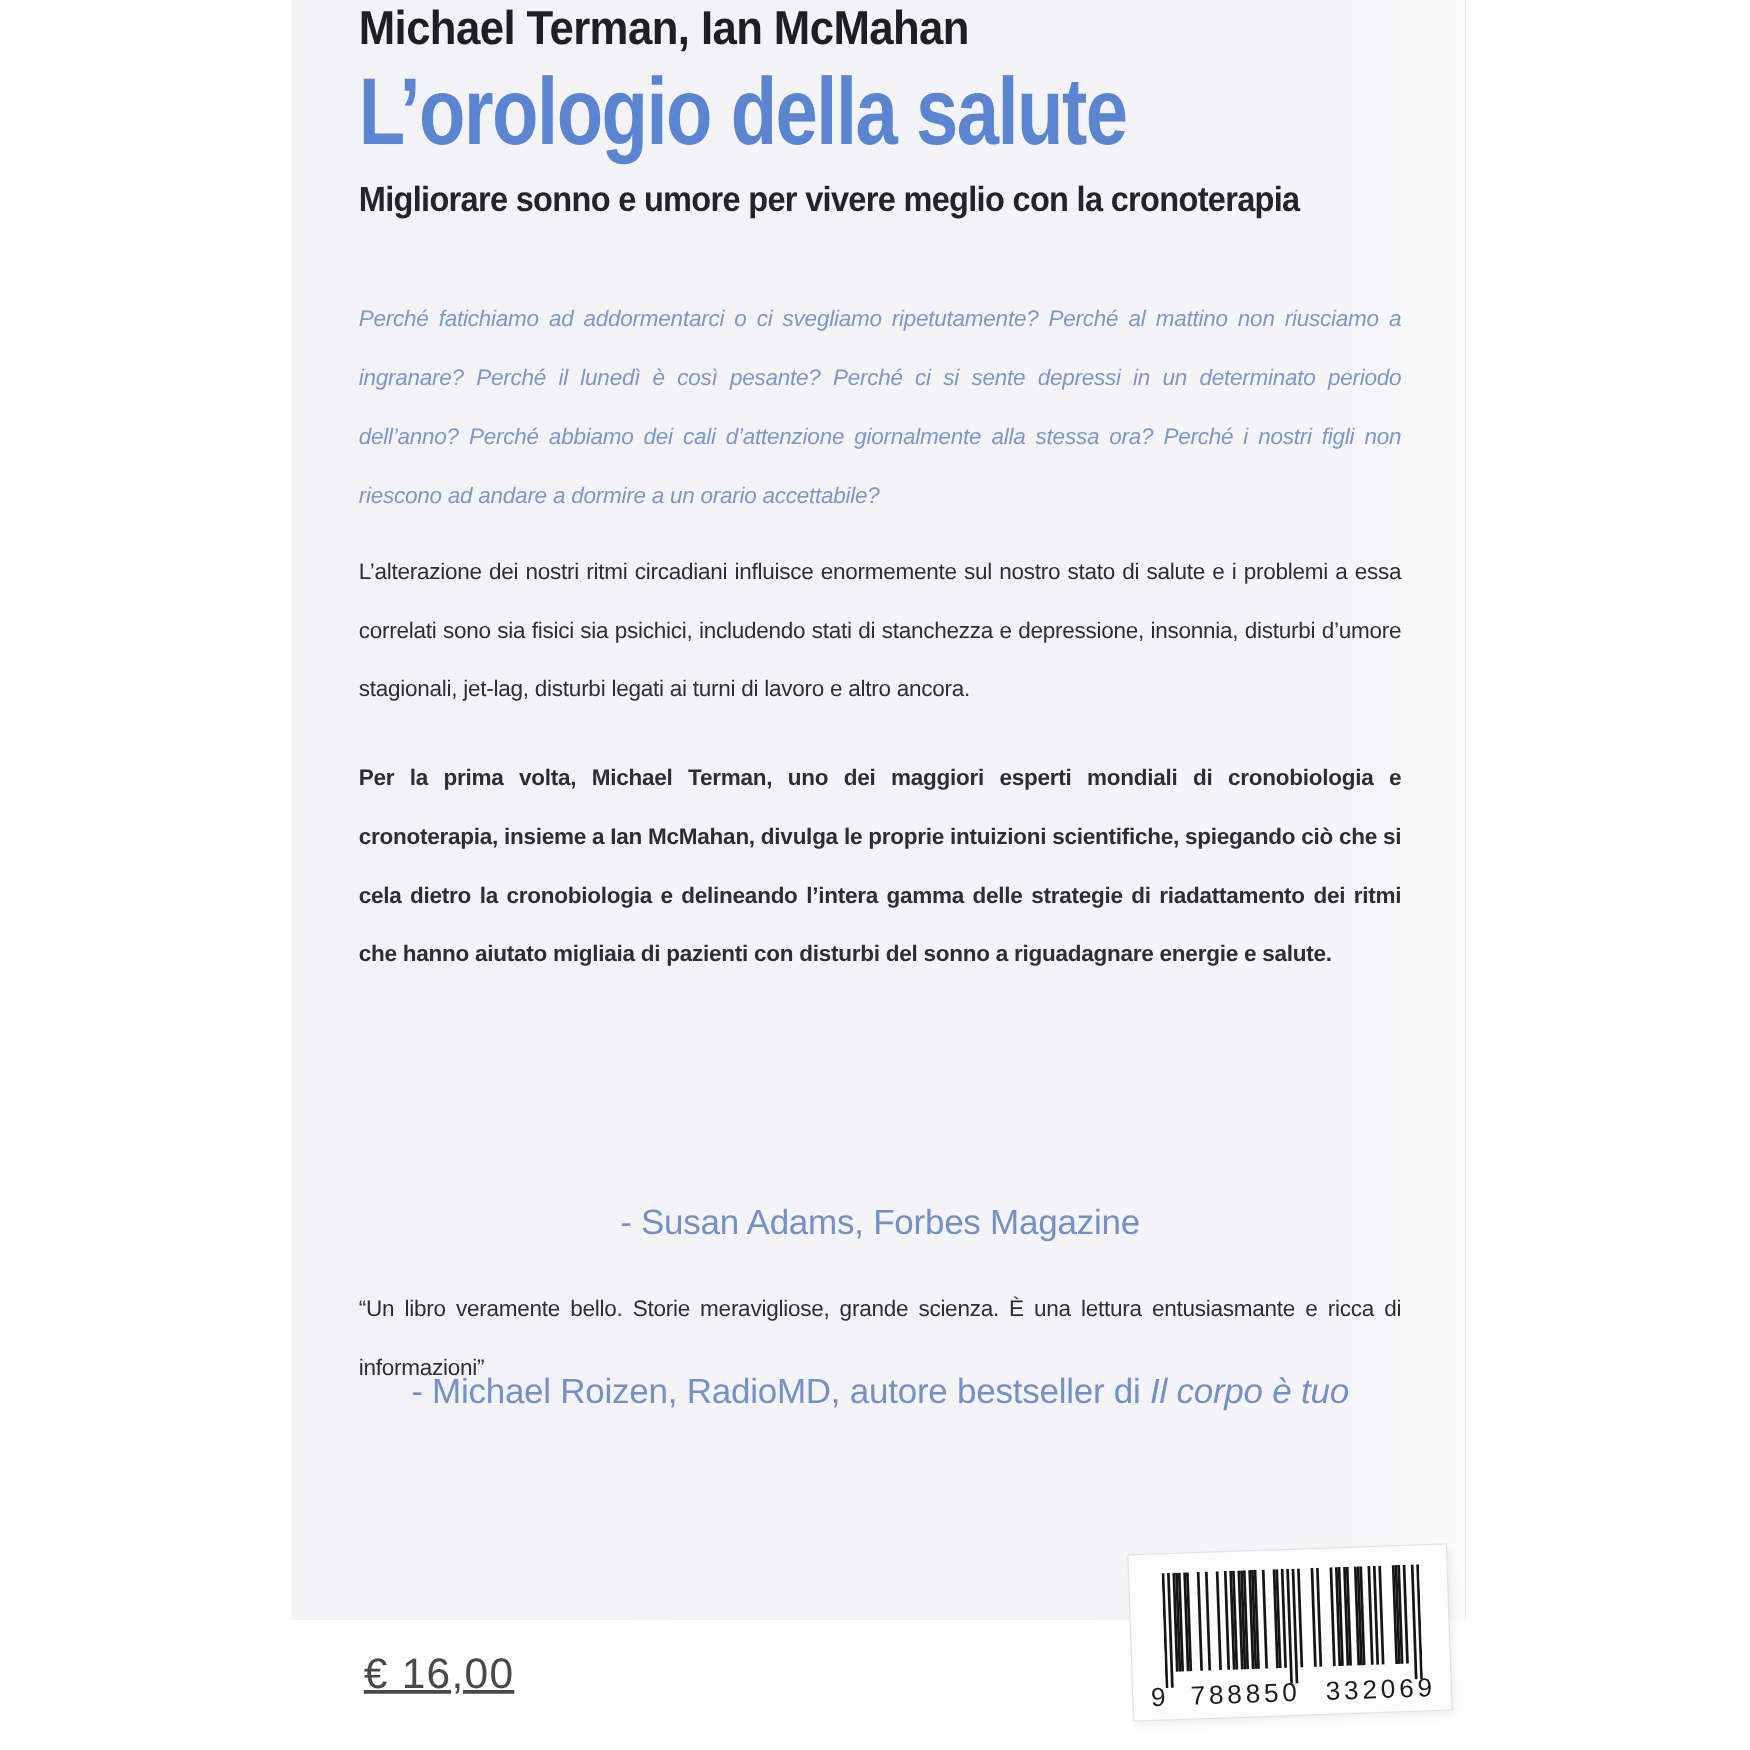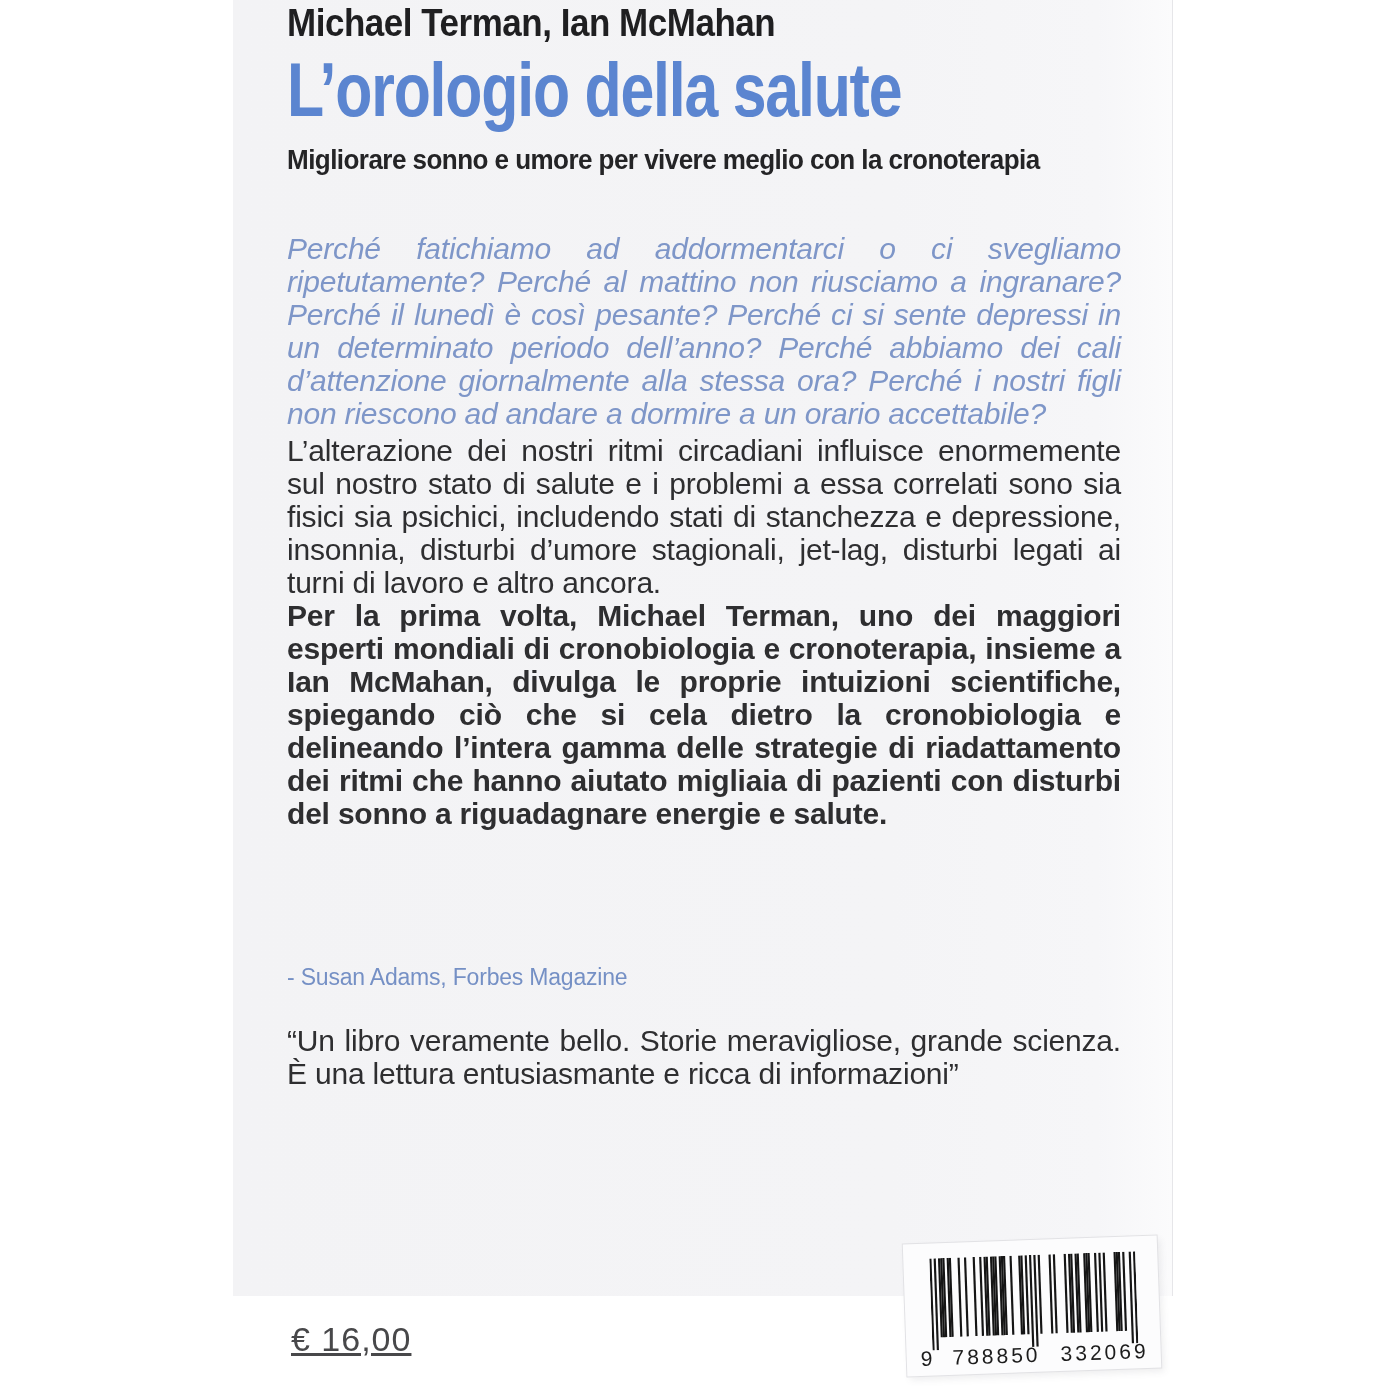--- a/index.html
+++ b/index.html
@@ -28,33 +28,33 @@
     transform:scaleX(0.80);transform-origin:0 50%;
   }
   .subtitle{
     position:absolute;left:54px;top:144px;
     font-size:28px;font-weight:bold;color:#242426;
     letter-spacing:-0.6px;white-space:nowrap;
     transform:scaleX(0.93);transform-origin:0 50%;
   }
   .textblock{
     position:absolute;left:54px;width:834px;margin:0;
-    font-size:30px;line-height:33px;
+    font-size:18px;line-height:47px;
     text-align:justify;hyphens:auto;
     letter-spacing:-0.2px;
   }
   .lead{top:232px;color:#7e96c8;font-style:italic;}
   .desc1{top:434px;color:#2e2e30;}
   .desc2{top:599px;color:#2e2e30;font-weight:bold;}
   .quote1{top:831px;color:#2e2e30;}
   .quote2{top:1024px;color:#2e2e30;}
   .attr{
     position:absolute;left:54px;width:834px;margin:0;
-    font-size:23px;line-height:33px;color:#7590c5;
-    text-align:left;letter-spacing:-0.2px;
+    font-size:28px;line-height:33px;color:#7590c5;
+    text-align:center;letter-spacing:-0.2px;
   }
   .attr1{top:961px;}
   .attr2{top:1096px;}
   .attr em{font-style:italic;}
   .price{
     position:absolute;left:58px;top:1320px;
     font-size:34px;color:#48484a;letter-spacing:1px;text-decoration:underline;
   }
   .barcode-label{
     position:absolute;left:672px;top:1240px;width:254px;height:132px;
@@ -88,20 +88,21 @@
 
   <p class="textblock desc1">L’alterazione dei nostri ritmi circadiani influisce enormemente sul nostro stato di salute e i problemi a essa correlati sono sia fisici sia psichici, includendo stati di stanchezza e depressione, insonnia, disturbi d’umore stagionali, jet-lag, disturbi legati ai turni di lavoro e altro ancora.</p>
 
   <p class="textblock desc2">Per la prima volta, Michael Terman, uno dei maggiori esperti mondiali di cronobiologia e cronoterapia, insieme a Ian McMahan, divulga le proprie intuizioni scientifiche, spiegando ciò che si cela dietro la cronobiologia e delineando l’intera gamma delle strategie di riadattamento dei ritmi che hanno aiutato migliaia di pazienti con disturbi del sonno a riguadagnare energie e salute.</p>
 
 
   <p class="attr attr1">- Susan Adams, Forbes Magazine</p>
 
   <p class="textblock quote2">“Un libro veramente bello. Storie meravigliose, grande scienza. È una lettura entusiasmante e ricca di informazioni”</p>
 
+  <p class="attr attr2"><span>- Michael Roizen, RadioMD, autore bestseller di </span><em>Il corpo è tuo</em></p>
 
   <div class="price">€ 16,00</div>
 
   <div class="barcode-label">
     <svg id="barcode-svg" class="barcode-bars" viewBox="0 0 95 100" preserveAspectRatio="none">
         <rect x="0" y="0" width="1" height="100"></rect>
         <rect x="2" y="0" width="1" height="100"></rect>
         <rect x="4" y="0" width="1" height="86"></rect>
         <rect x="5" y="0" width="1" height="86"></rect>
         <rect x="6" y="0" width="1" height="86"></rect>

